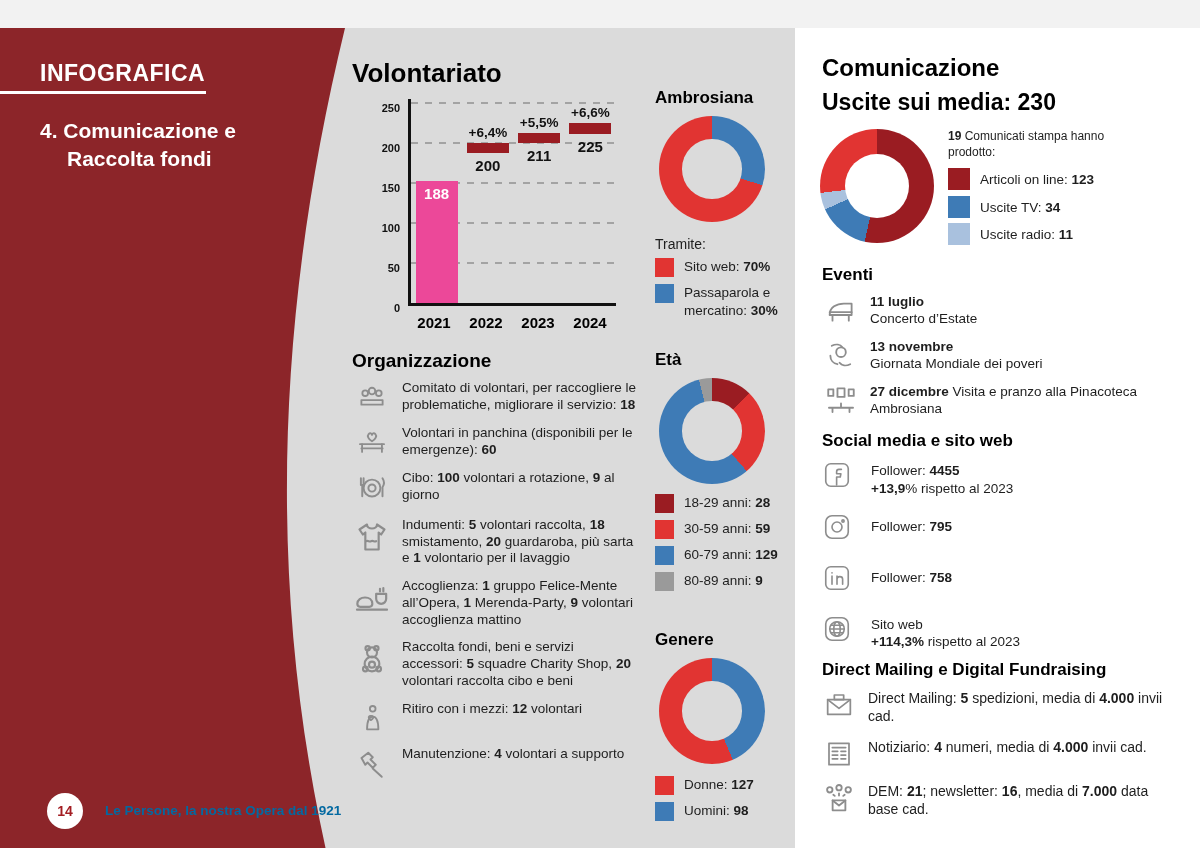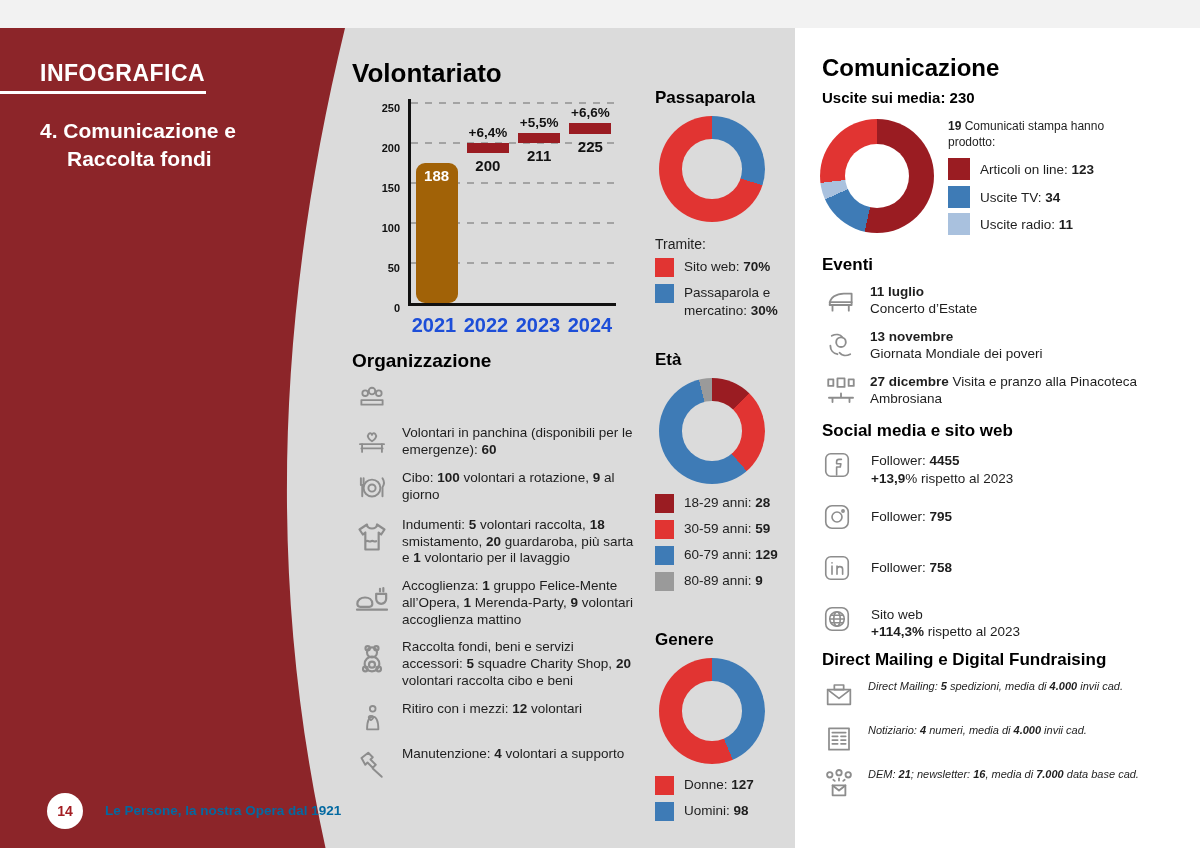--- a/index.html
+++ b/index.html
@@ -20,21 +20,21 @@
   .sb-footer{position:absolute;left:105px;top:775px;color:#0369a1;font-weight:bold;font-size:13.5px;z-index:4;}
   
   .v-title{position:absolute;left:352px;top:30px;font-size:26px;z-index:3;}
   .chart{position:absolute;left:352px;top:66px;width:270px;height:252px;z-index:3;}
   .plot{position:absolute;left:56px;right:6px;top:5px;bottom:40px;border-left:3px solid #111;border-bottom:3px solid #111;display:flex;}
   .gridline{position:absolute;left:0;right:0;height:2.5px;
             background:repeating-linear-gradient(90deg,#a3a3a3 0 7px,transparent 7px 14px);}
   .y-axis{position:absolute;left:0;top:5px;bottom:40px;width:48px;}
   .ytick{position:absolute;right:0;width:48px;text-align:right;font-weight:bold;font-size:11px;color:#111;}
   .x-axis{position:absolute;left:56px;right:6px;bottom:10px;height:22px;display:flex;}
-  .xtick{flex:1;text-align:center;font-weight:bold;font-size:20px;color:#1d4ed8;}
+  .xtick{flex:1;text-align:center;font-weight:bold;font-size:15px;color:#000000;}
   .bar-col{flex:1;position:relative;height:100%;}
   .bar{position:absolute;left:50%;transform:translateX(-50%);width:42px;}
   .bar-label-in{position:absolute;top:4px;left:0;right:0;text-align:center;color:#fff;font-weight:bold;font-size:15px;}
   .pct-label,.val-label{position:absolute;left:50%;transform:translateX(-50%);white-space:nowrap;font-weight:bold;color:#111;}
   .pct-label{font-size:13.5px;}
   .val-label{font-size:15px;}
   .col1-flow{position:absolute;left:352px;top:322px;width:286px;z-index:3;}
   .sec-h{font-size:19px;margin:0 0 8px 0;}
   .sec-h2{font-size:19px;margin:10px 0 10px 0;}
   .info-item{display:flex;gap:10px;margin-bottom:11px;}
@@ -47,42 +47,42 @@
   .donut::after{content:"";position:absolute;inset:22%;border-radius:50%;}
   .on-gray::after{background:#dbdbdb;}
   .on-white::after{background:#ffffff;}
   .tramite{font-size:14px;margin:14px 0 6px 0;}
   .leg-row{display:flex;gap:10px;margin-bottom:7px;align-items:flex-start;}
   .swatch{flex:0 0 19px;height:19px;margin-top:0;}
   .leg-text{font-size:13.5px;line-height:1.3;}
   
   .right-flow{position:absolute;left:822px;top:26px;width:366px;z-index:3;background:transparent;}
   .c-title{font-size:24px;margin:0 0 7px 0;}
-  .c-sub{font-size:15px;margin:0 0 13px 0;}
+  .c-sub{font-size:23px;margin:0 0 13px 0;}
   .media-row{display:flex;gap:14px;margin-bottom:14px;}
   .media-donut-wrap{flex:0 0 114px;margin-left:-6px;}
   .donut-lg{width:114px;height:114px;}
   .media-right{flex:1;}
   .media-intro{font-size:12px;line-height:1.3;margin-bottom:8px;width:200px;}
   .media-leg .leg-row{margin-bottom:5.5px;}
   .media-leg .swatch{flex-basis:22px;height:22px;}
   .media-leg .leg-text{padding-top:3px;}
   .ev-h{font-size:17px;margin:2px 0 8px 0;}
   .ev-row{display:flex;gap:10px;margin-bottom:10px;}
   .ev-icon{flex:0 0 38px;display:flex;justify-content:center;}
   .ev-text{font-size:13.5px;line-height:1.3;width:300px;}
   .soc-h{font-size:17px;margin:13px 0 9px 0;}
   .soc-row{display:flex;gap:19px;align-items:flex-start;}
   .soc-icon{flex:0 0 30px;}
   .soc-text{font-size:13.5px;line-height:1.32;padding-top:2px;}
   .mb14{margin-bottom:14px;} .mb17{margin-bottom:17px;} .mb6{margin-bottom:6px;}
   .dm-h{font-size:17px;margin:9px 0 9px 0;}
   .dm-row{display:flex;gap:12px;margin-bottom:12px;}
   .dm-icon{flex:0 0 34px;display:flex;justify-content:center;}
-  .dm-text{font-size:11px;line-height:1.3;width:300px;font-style:italic;}
+  .dm-text{font-size:14px;line-height:1.3;width:300px;}
   svg.icn{stroke:#8d8d8d;fill:none;stroke-width:1.3;stroke-linecap:round;stroke-linejoin:round;}
 </style>
 </head>
 <body>
 
 <div class="page">
 
   <div class="mid-panel"></div>
 
   <svg class="red-shape" width="360" height="848" viewBox="0 0 360 848">
@@ -108,21 +108,21 @@
         <div class="ytick" style="bottom: 152px;">200</div>
         <div class="ytick" style="bottom: 192px;">250</div>
       </div>
     <div class="plot" id="bar-plot">
         <div class="gridline" style="bottom: 39px;"></div>
         <div class="gridline" style="bottom: 79px;"></div>
         <div class="gridline" style="bottom: 119px;"></div>
         <div class="gridline" style="bottom: 159px;"></div>
         <div class="gridline" style="bottom: 199px;"></div>
         <div class="bar-col">
-          <div class="bar" style="background: #a16207; bottom: 0px; height: 140px; border-radius: 9px;">
+          <div class="bar" style="background: #ec4899; bottom: 0px; height: 122px;">
             <div class="bar-label-in">188</div>
           </div>
         </div>
         <div class="bar-col">
           <div class="bar" style="background: rgb(154, 28, 34); bottom: 150.4px; height: 10px;"></div>
           <div class="pct-label" style="bottom: 163.4px;">+6,4%</div>
           <div class="val-label" style="bottom: 129.4px;">200</div>
         </div>
         <div class="bar-col">
           <div class="bar" style="background: rgb(154, 28, 34); bottom: 160px; height: 10px;"></div>
@@ -148,20 +148,21 @@
 
     <div class="info-item">
       <span class="info-icon">
         <svg class="icn" width="40" height="34" viewBox="0 0 24 24">
             <circle cx="7.2" cy="9.3" r="2"></circle>
             <circle cx="12" cy="7.8" r="2.3"></circle>
             <circle cx="16.8" cy="9.3" r="2"></circle>
             <path d="M4.5,14.2h15v3.2h-15z"></path>
           </svg>
       </span>
+      <div class="info-text">Comitato di volontari, per raccogliere le problematiche, migliorare il servizio: <b>18</b></div>
     </div>
 
     <div class="info-item">
       <span class="info-icon">
         <svg class="icn" width="40" height="34" viewBox="0 0 24 24">
             <path d="M12,11.5c-2.6-1.6-3.6-3.8-2.4-5.1c1-1 2.4-.5 2.4.6c0-1.1 1.4-1.6 2.4-.6c1.2,1.3.2,3.5-2.4,5.1z"></path>
             <path d="M3.5,13.5h17"></path>
             <path d="M4.5,16.5h15"></path>
             <path d="M5,13.5v5.5 M19,13.5v5.5"></path>
           </svg>
@@ -236,21 +237,21 @@
         <svg class="icn" width="40" height="36" viewBox="0 0 24 24">
             <path d="M5,8l4.5,-3.5 3,3 -1.5,1.5 3.5,3.5 -2,2 -3.5,-3.5 -1.5,1.5z"></path>
             <path d="M12.5,15l6,5.5"></path>
           </svg>
       </span>
       <div class="info-text">Manutenzione: <b>4</b> volontari a supporto</div>
     </div>
   </div>
 
   <div class="donut-group" style="top:60px">
-    <div class="dg-title h-red">Passaparola</div>
+    <div class="dg-title h-red">Ambrosiana</div>
     <div class="donut on-gray" style="background: conic-gradient(rgb(62, 123, 182) 0deg, rgb(62, 123, 182) 108deg, rgb(225, 52, 50) 108deg, rgb(225, 52, 50) 360deg);"></div>
     <div class="tramite">Tramite:</div>
     <div class="leg-row">
       <span class="swatch" style="background-color: rgb(225, 52, 50);"></span>
       <span class="leg-text">Sito web: <b>70%</b></span>
     </div>
     <div class="leg-row">
       <span class="swatch" style="background-color: rgb(62, 123, 182);"></span>
       <span class="leg-text">Passaparola e mercatino: <b>30%</b></span>
     </div>

